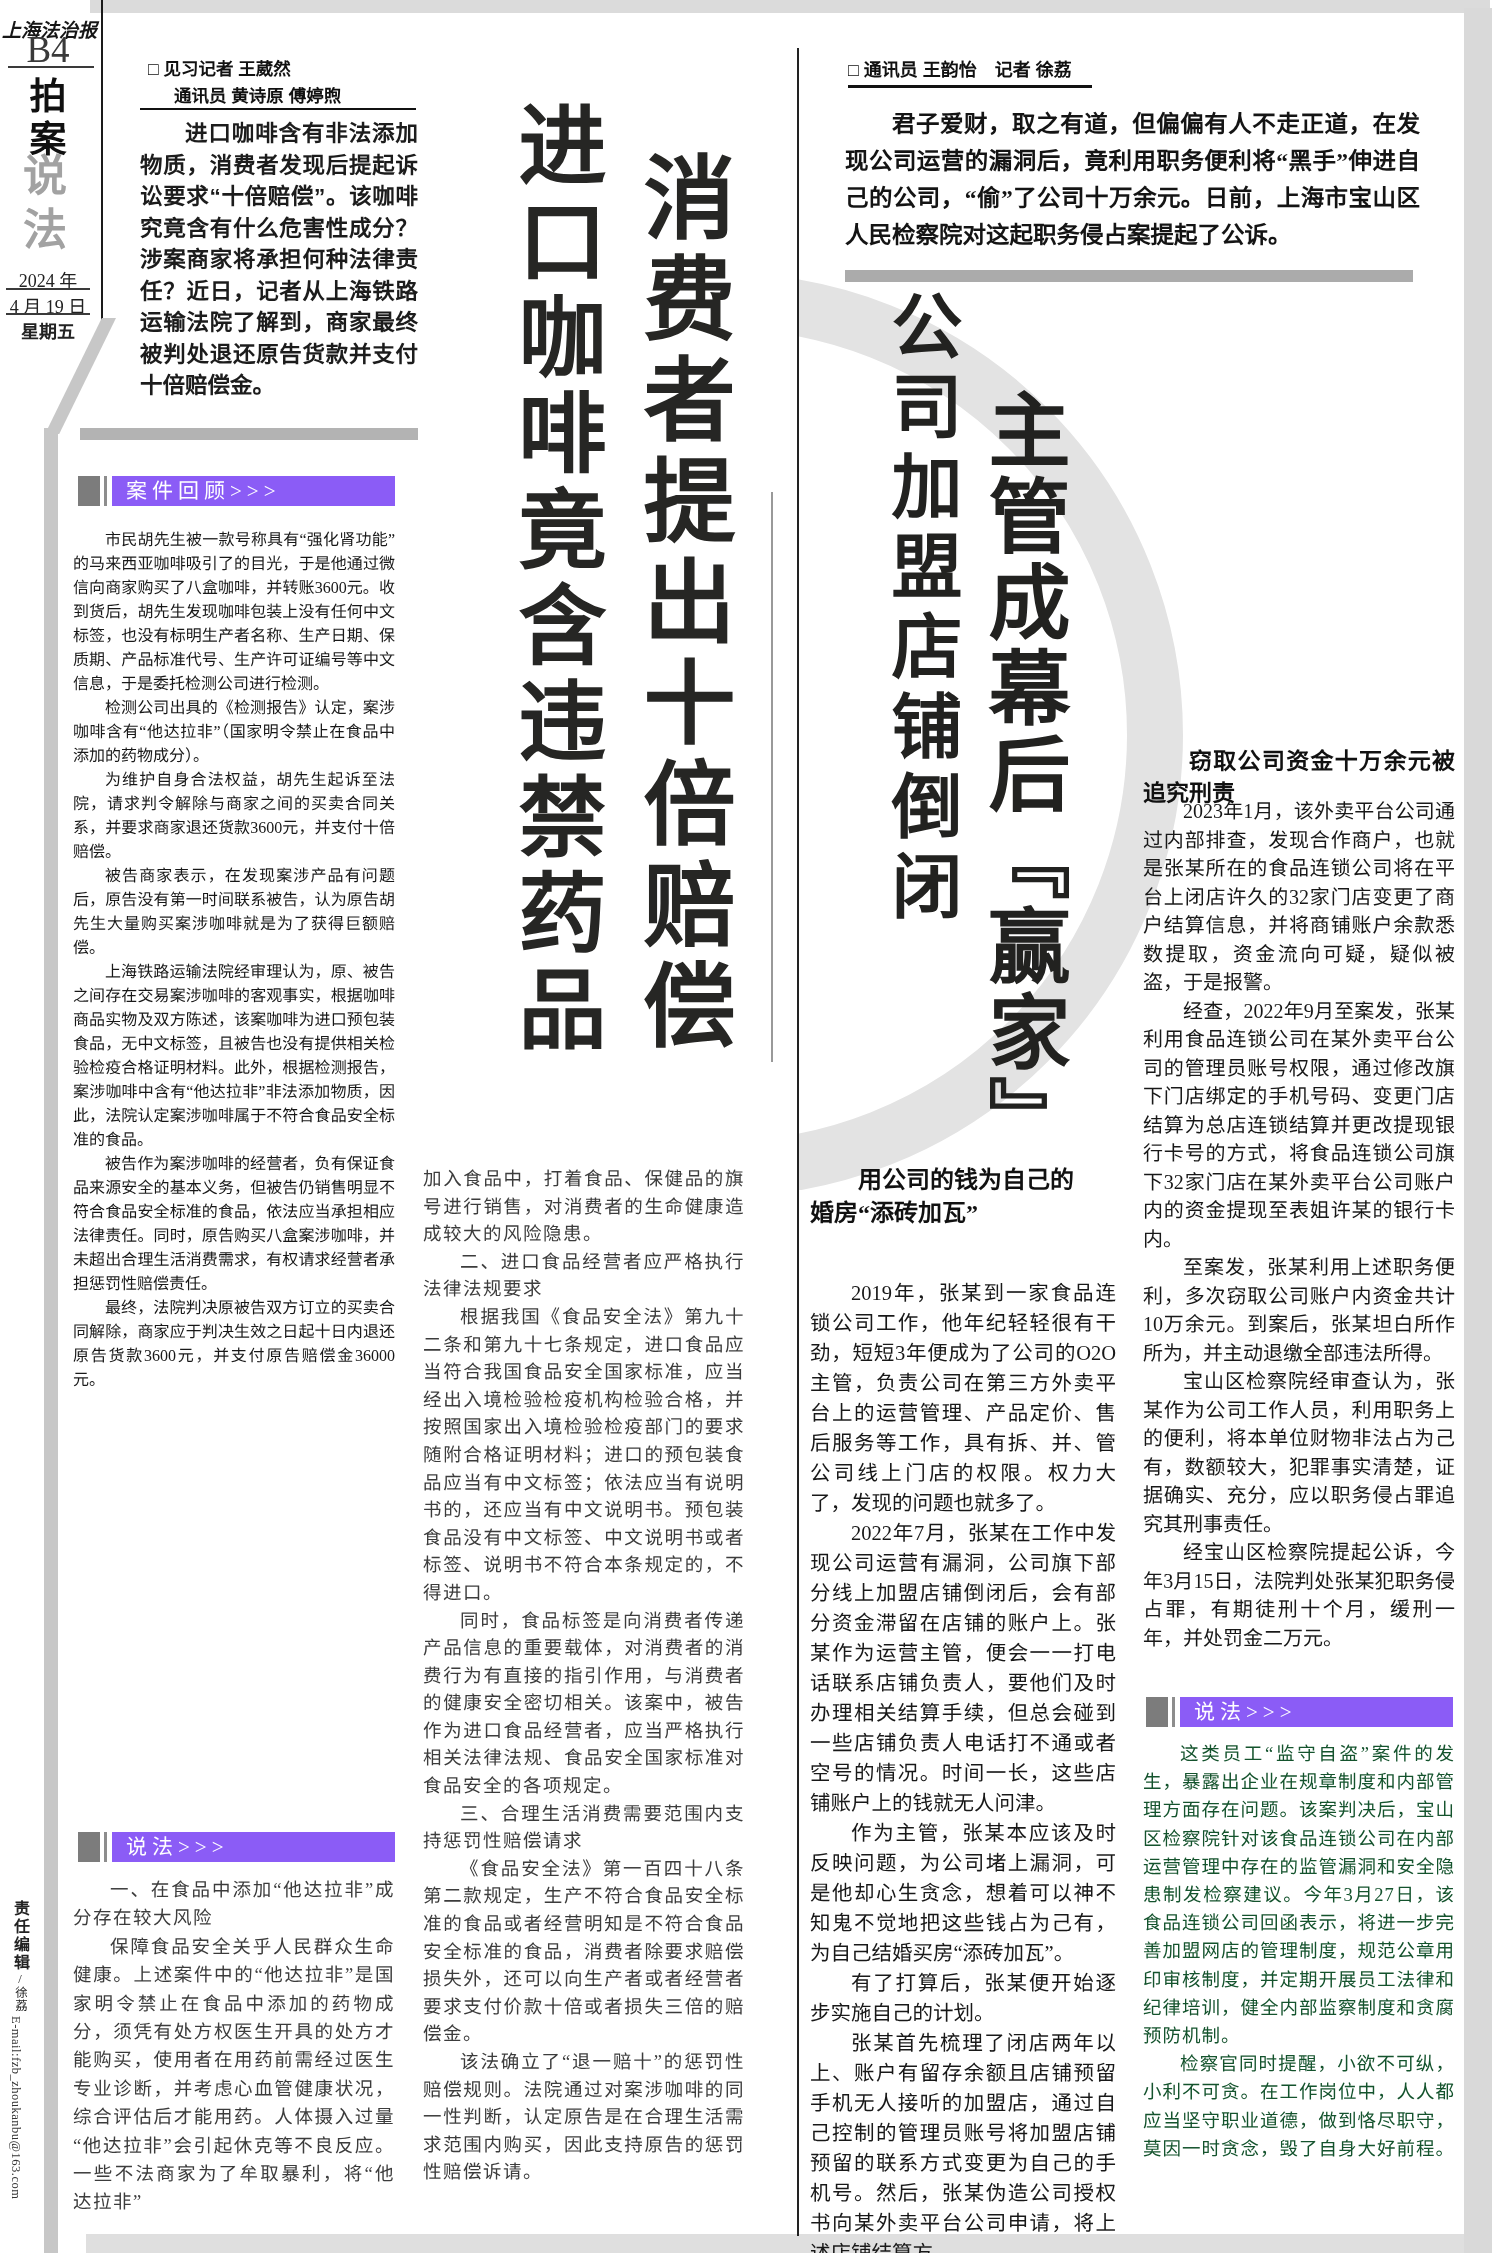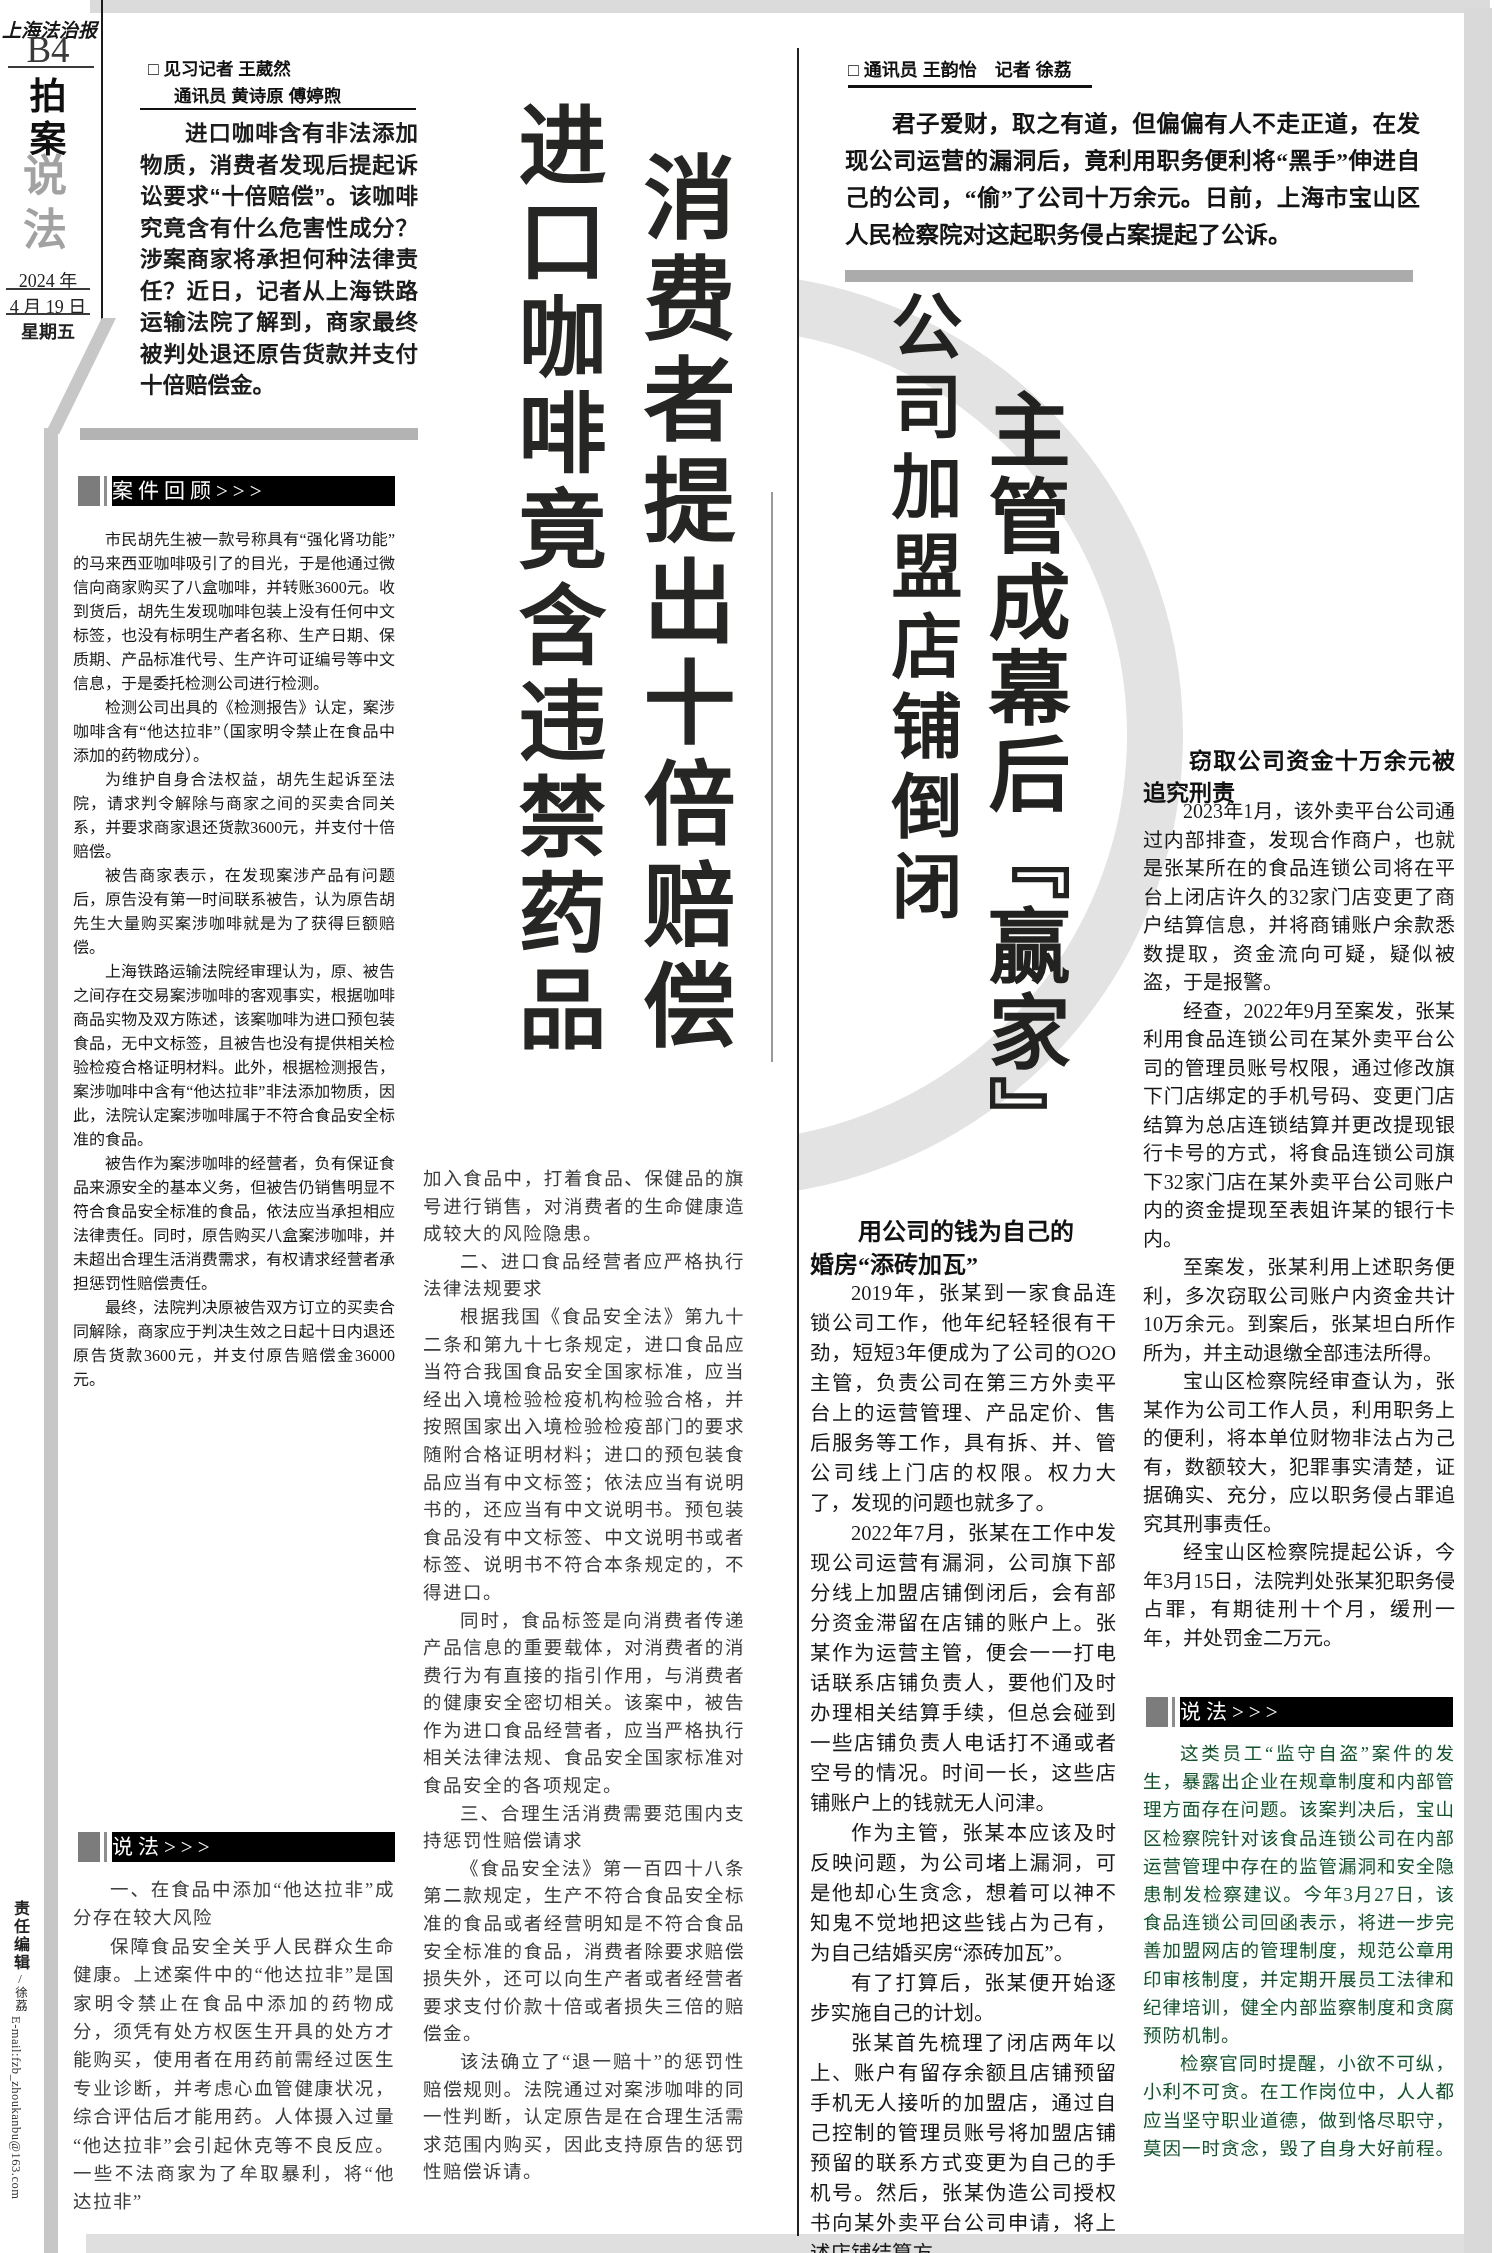--- a/index.html
+++ b/index.html
@@ -22,22 +22,22 @@
   
   .byline{font-family:"Liberation Sans","DejaVu Sans",sans-serif;font-weight:700;font-size:17.5px;color:#111;white-space:nowrap;}
   .introL{width:278px;font-family:"Liberation Sans","DejaVu Sans",sans-serif;font-weight:700;font-size:22.5px;
           line-height:31.5px;text-align:justify;color:#1c1c1c;}
   .introR{width:575px;font-weight:700;font-size:23.5px;line-height:37px;text-align:justify;color:#141414;}
   .ind{text-indent:2em;margin:0;}
   .noind{text-indent:0;margin:0;}
   
   .shead-sq{position:absolute;width:22px;height:30px;background:#7c7c7c;}
   .shead-vl{position:absolute;width:3px;height:30px;background:#8d8d8d;}
-  .shead-bar{position:absolute;height:30px;background:#000000;color:#ffffff;font-size:21px;line-height:30px;
-             letter-spacing:5px;box-sizing:border-box;font-weight:400;}
+  .shead-bar{position:absolute;height:30px;background:#8b5cf6;color:#ffffff;font-size:21px;line-height:30px;
+             letter-spacing:5px;padding-left:14px;box-sizing:border-box;font-weight:400;}
   .graybar{position:absolute;height:12px;background:#b3b3b3;}
   
   .bodycol{text-align:justify;color:#181818;}
   .bodycol p{margin:0;text-indent:2em;}
   .bodycol p.noind{text-indent:0;}
   .c1{width:322px;font-size:16px;line-height:24px;}
   .kai{color:#3c3c3c;letter-spacing:1.5px;}
   .k1{width:322px;font-size:18.5px;line-height:28.4px;}
   .k2{width:322px;font-size:18.5px;line-height:27.6px;}
   .cA{width:306px;font-size:20.5px;line-height:30px;}
@@ -163,21 +163,21 @@
 
   <div class="shead-sq" style="left:1146px;top:1697px;"></div>
   <div class="shead-vl" style="left:1172px;top:1697px;"></div>
   <div class="shead-bar" style="left:1180px;top:1697px;width:273px;">说法&gt;&gt;&gt;</div>
 
   <div class="abs bodycol kB" style="left:1143px;top:1740px;">
     <p>这类员工“监守自盗”案件的发生，暴露出企业在规章制度和内部管理方面存在问题。该案判决后，宝山区检察院针对该食品连锁公司在内部运营管理中存在的监管漏洞和安全隐患制发检察建议。今年3月27日，该食品连锁公司回函表示，将进一步完善加盟网店的管理制度，规范公章用印审核制度，并定期开展员工法律和纪律培训，健全内部监察制度和贪腐预防机制。</p>
     <p>检察官同时提醒，小欲不可纵，小利不可贪。在工作岗位中，人人都应当坚守职业道德，做到恪尽职守，莫因一时贪念，毁了自身大好前程。</p>
   </div>
 
-  <div class="abs subA" style="left:810px;top:1216px;">
+  <div class="abs subA" style="left:810px;top:1164px;">
     <div class="ind">用公司的钱为自己的</div>
     <div>婚房“添砖加瓦”</div>
   </div>
 
   <div class="abs bodycol cA" style="left:810px;top:1278px;">
     <p>2019年，张某到一家食品连锁公司工作，他年纪轻轻很有干劲，短短3年便成为了公司的O2O主管，负责公司在第三方外卖平台上的运营管理、产品定价、售后服务等工作，具有拆、并、管公司线上门店的权限。权力大了，发现的问题也就多了。</p>
     <p>2022年7月，张某在工作中发现公司运营有漏洞，公司旗下部分线上加盟店铺倒闭后，会有部分资金滞留在店铺的账户上。张某作为运营主管，便会一一打电话联系店铺负责人，要他们及时办理相关结算手续，但总会碰到一些店铺负责人电话打不通或者空号的情况。时间一长，这些店铺账户上的钱就无人问津。</p>
     <p>作为主管，张某本应该及时反映问题，为公司堵上漏洞，可是他却心生贪念，想着可以神不知鬼不觉地把这些钱占为己有，为自己结婚买房“添砖加瓦”。</p>
     <p>有了打算后，张某便开始逐步实施自己的计划。</p>
     <p>张某首先梳理了闭店两年以上、账户有留存余额且店铺预留手机无人接听的加盟店，通过自己控制的管理员账号将加盟店铺预留的联系方式变更为自己的手机号。然后，张某伪造公司授权书向某外卖平台公司申请，将上述店铺结算方</p>

